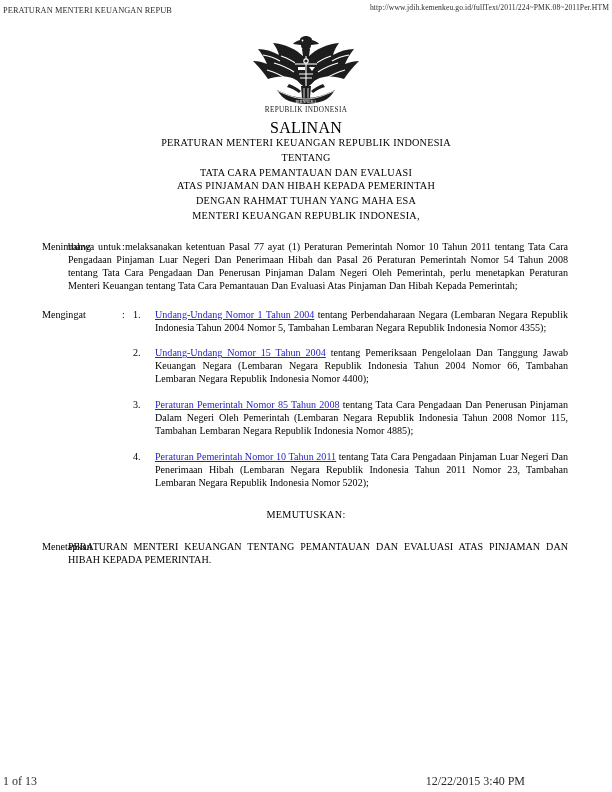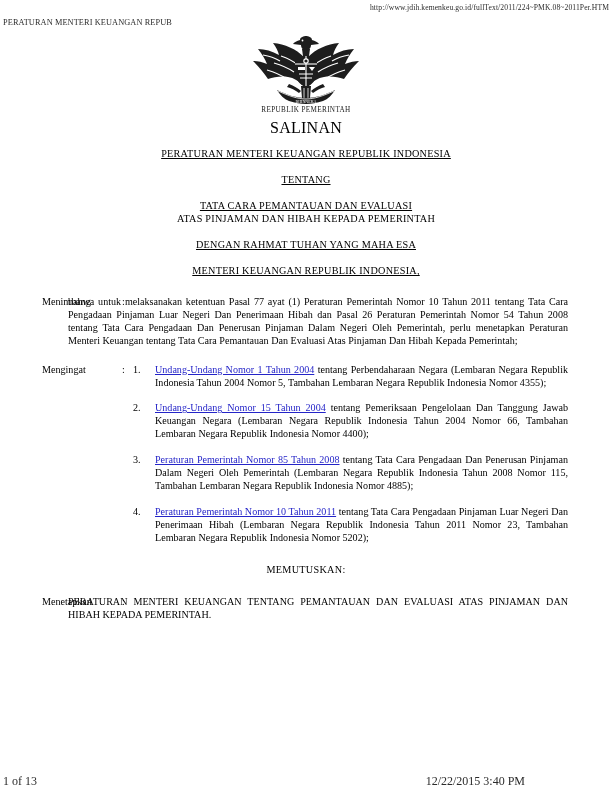--- a/index.html
+++ b/index.html
@@ -23,21 +23,21 @@
     left: 0;
     width: 612px;
     height: 16px;
     font-size: 8.3px;
     color: #2b2b2b;
     letter-spacing: 0.1px;
   }
   .page-header .hdr-left {
     position: absolute;
     left: 3px;
-    top: 16px;
+    top: 4px;
     white-space: nowrap;
   }
   .page-header .hdr-right {
     position: absolute;
     right: 3px;
     top: 0.5px;
     white-space: nowrap;
     font-size: 7.6px;
   }
   .page-footer {
@@ -88,21 +88,21 @@
   }
 
   
   .ctr {
     text-align: center;
     font-size: 10.2px;
     line-height: 13px;
     letter-spacing: 0.25px;
   }
   .ctr.salinan { margin-top: 6px; font-size: 16px; }
-  .ctr.blk      { margin-top: 13px; text-decoration: underline; }
+  .ctr.blk      { margin-top: 2px; }
   .ctr.tight    { margin-top: 0px; }
 
   
   .clause {
     position: relative;
     margin-top: 14px;
     padding-left: 68px;
     padding-right: 44px;
     font-size: 10.1px;
     line-height: 13.1px;
@@ -220,21 +220,21 @@
         <path d="M74 96 C84 100 92 104 98 110 L94 114 C86 108 78 104 70 102 Z"></path>
         <path d="M142 96 C132 100 124 104 118 110 L122 114 C130 108 138 104 146 102 Z"></path>
 
         <path d="M50 108 C70 118 90 124 108 124 C126 124 146 118 166 108
                  C160 118 152 126 142 130 C130 134 118 136 108 136
                  C98 136 86 134 74 130 C64 126 56 118 50 108 Z"></path>
         <path d="M52 110 C74 120 92 126 108 126 C124 126 142 120 164 110" stroke="#ffffff" stroke-width="1.6" fill="none"></path>
       </g>
       <text x="108" y="134" text-anchor="middle" font-size="8" font-family="Liberation Serif, serif" fill="#ffffff">BHINNEKA</text>
     </svg>
-    <div class="ministry-line">REPUBLIK PEMERINTAH</div>
+    <div class="ministry-line">REPUBLIK INDONESIA</div>
   </div>
 
   <div class="ctr salinan">SALINAN</div>
 
   <div class="ctr blk">PERATURAN MENTERI KEUANGAN REPUBLIK INDONESIA</div>
 
   <div class="ctr blk">TENTANG</div>
 
   <div class="ctr blk">TATA CARA PEMANTAUAN DAN EVALUASI</div>
   <div class="ctr tight">ATAS PINJAMAN DAN HIBAH KEPADA PEMERINTAH</div>

